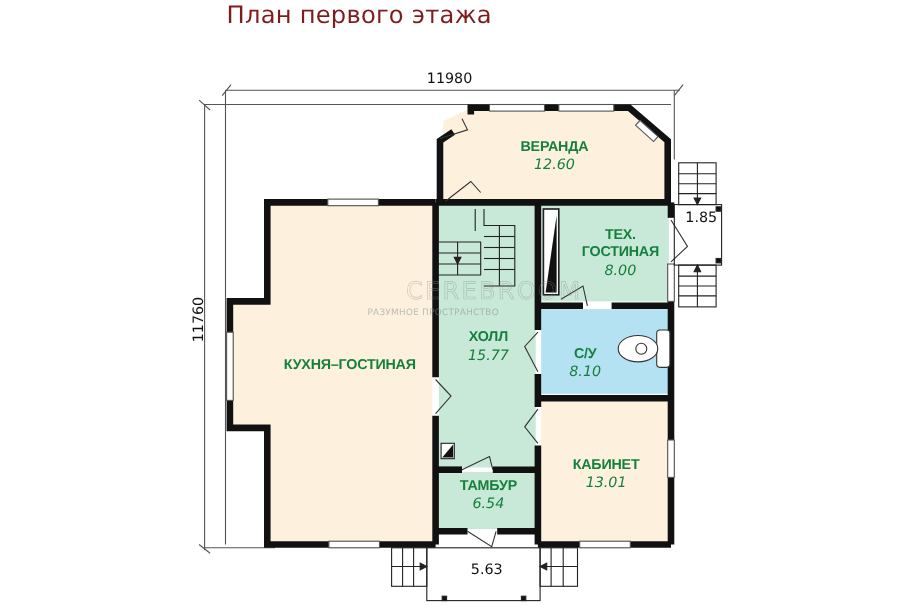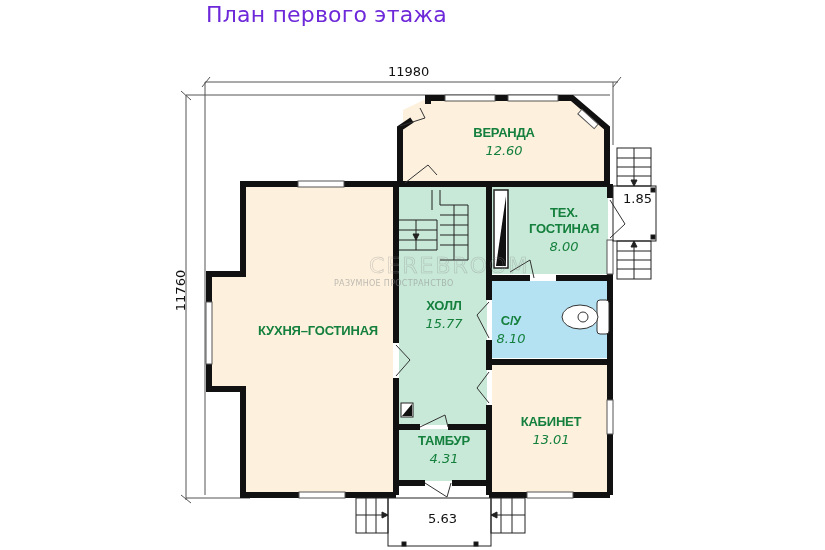--- a/index.html
+++ b/index.html
@@ -1,17 +1,17 @@
 <!DOCTYPE html>
 <html><head>
 <meta charset="utf-8">
 <style>
   html, body { margin: 0; padding: 0; background: #ffffff; }
   body { width: 825px; height: 550px; position: relative; overflow: hidden; font-family: "DejaVu Sans", sans-serif; }
-  .title { position: absolute; left: 0; width: 653px; top: 2px; text-align: center; font-family: "DejaVu Sans", sans-serif; font-size: 22px; color: #6d28d9; letter-spacing: 0.2px; }
+  .title { position: absolute; left: 0; width: 653px; top: 2px; text-align: center; font-family: "DejaVu Sans", sans-serif; font-size: 22px; color: #7f1d1d; letter-spacing: 0.2px; }
   svg.plan { position: absolute; left: 0; top: 0; }
   .lbl { position: absolute; text-align: center; transform: translate(-50%, 0); color: #15803d; white-space: nowrap; }
   .room-name { font-family: "Liberation Sans", sans-serif; font-weight: bold; font-size: 13px; line-height: 16px; letter-spacing: -0.2px; }
   .room-area { font-family: "DejaVu Sans", sans-serif; font-size: 13px; line-height: 20px; font-style: italic; }
   .dim { position: absolute; font-family: "DejaVu Sans", sans-serif; font-size: 13px; color: #111; }
   .dim-v { transform: rotate(-90deg); transform-origin: center center; }
   .wm { position: absolute; left: 334px; top: 253px; color: rgba(150,150,150,0.35); font-family: "DejaVu Sans", sans-serif; font-size: 22px; letter-spacing: 2px; font-weight: normal; -webkit-text-stroke: 0.6px rgba(140,140,140,0.45); color: transparent; margin-left: 35px; }
   .wm-sub { position: absolute; left: 334px; top: 279px; font-family: "DejaVu Sans", sans-serif; font-size: 8px; color: rgba(140,140,140,0.55); letter-spacing: 0.3px; }
 </style>
 </head>
@@ -182,26 +182,26 @@
 
 <div class="lbl" style="left:318px; top:323px;">
   <div class="room-name">КУХНЯ–ГОСТИНАЯ</div>
 </div>
 
 <div class="lbl" style="left:444px; top:298px;">
   <div class="room-name">ХОЛЛ</div>
   <div class="room-area">15.77</div>
 </div>
 
-<div class="lbl" style="left:511px; top:313px;">
+<div class="lbl" style="left:532px; top:313px;">
   <div class="room-name">С/У</div>
   <div class="room-area">8.10</div>
 </div>
 
 <div class="lbl" style="left:551px; top:414px;">
   <div class="room-name">КАБИНЕТ</div>
   <div class="room-area">13.01</div>
 </div>
 
 <div class="lbl" style="left:444px; top:433px;">
   <div class="room-name">ТАМБУР</div>
-  <div class="room-area">4.31</div>
+  <div class="room-area">6.54</div>
 </div>
 
 </body></html>

